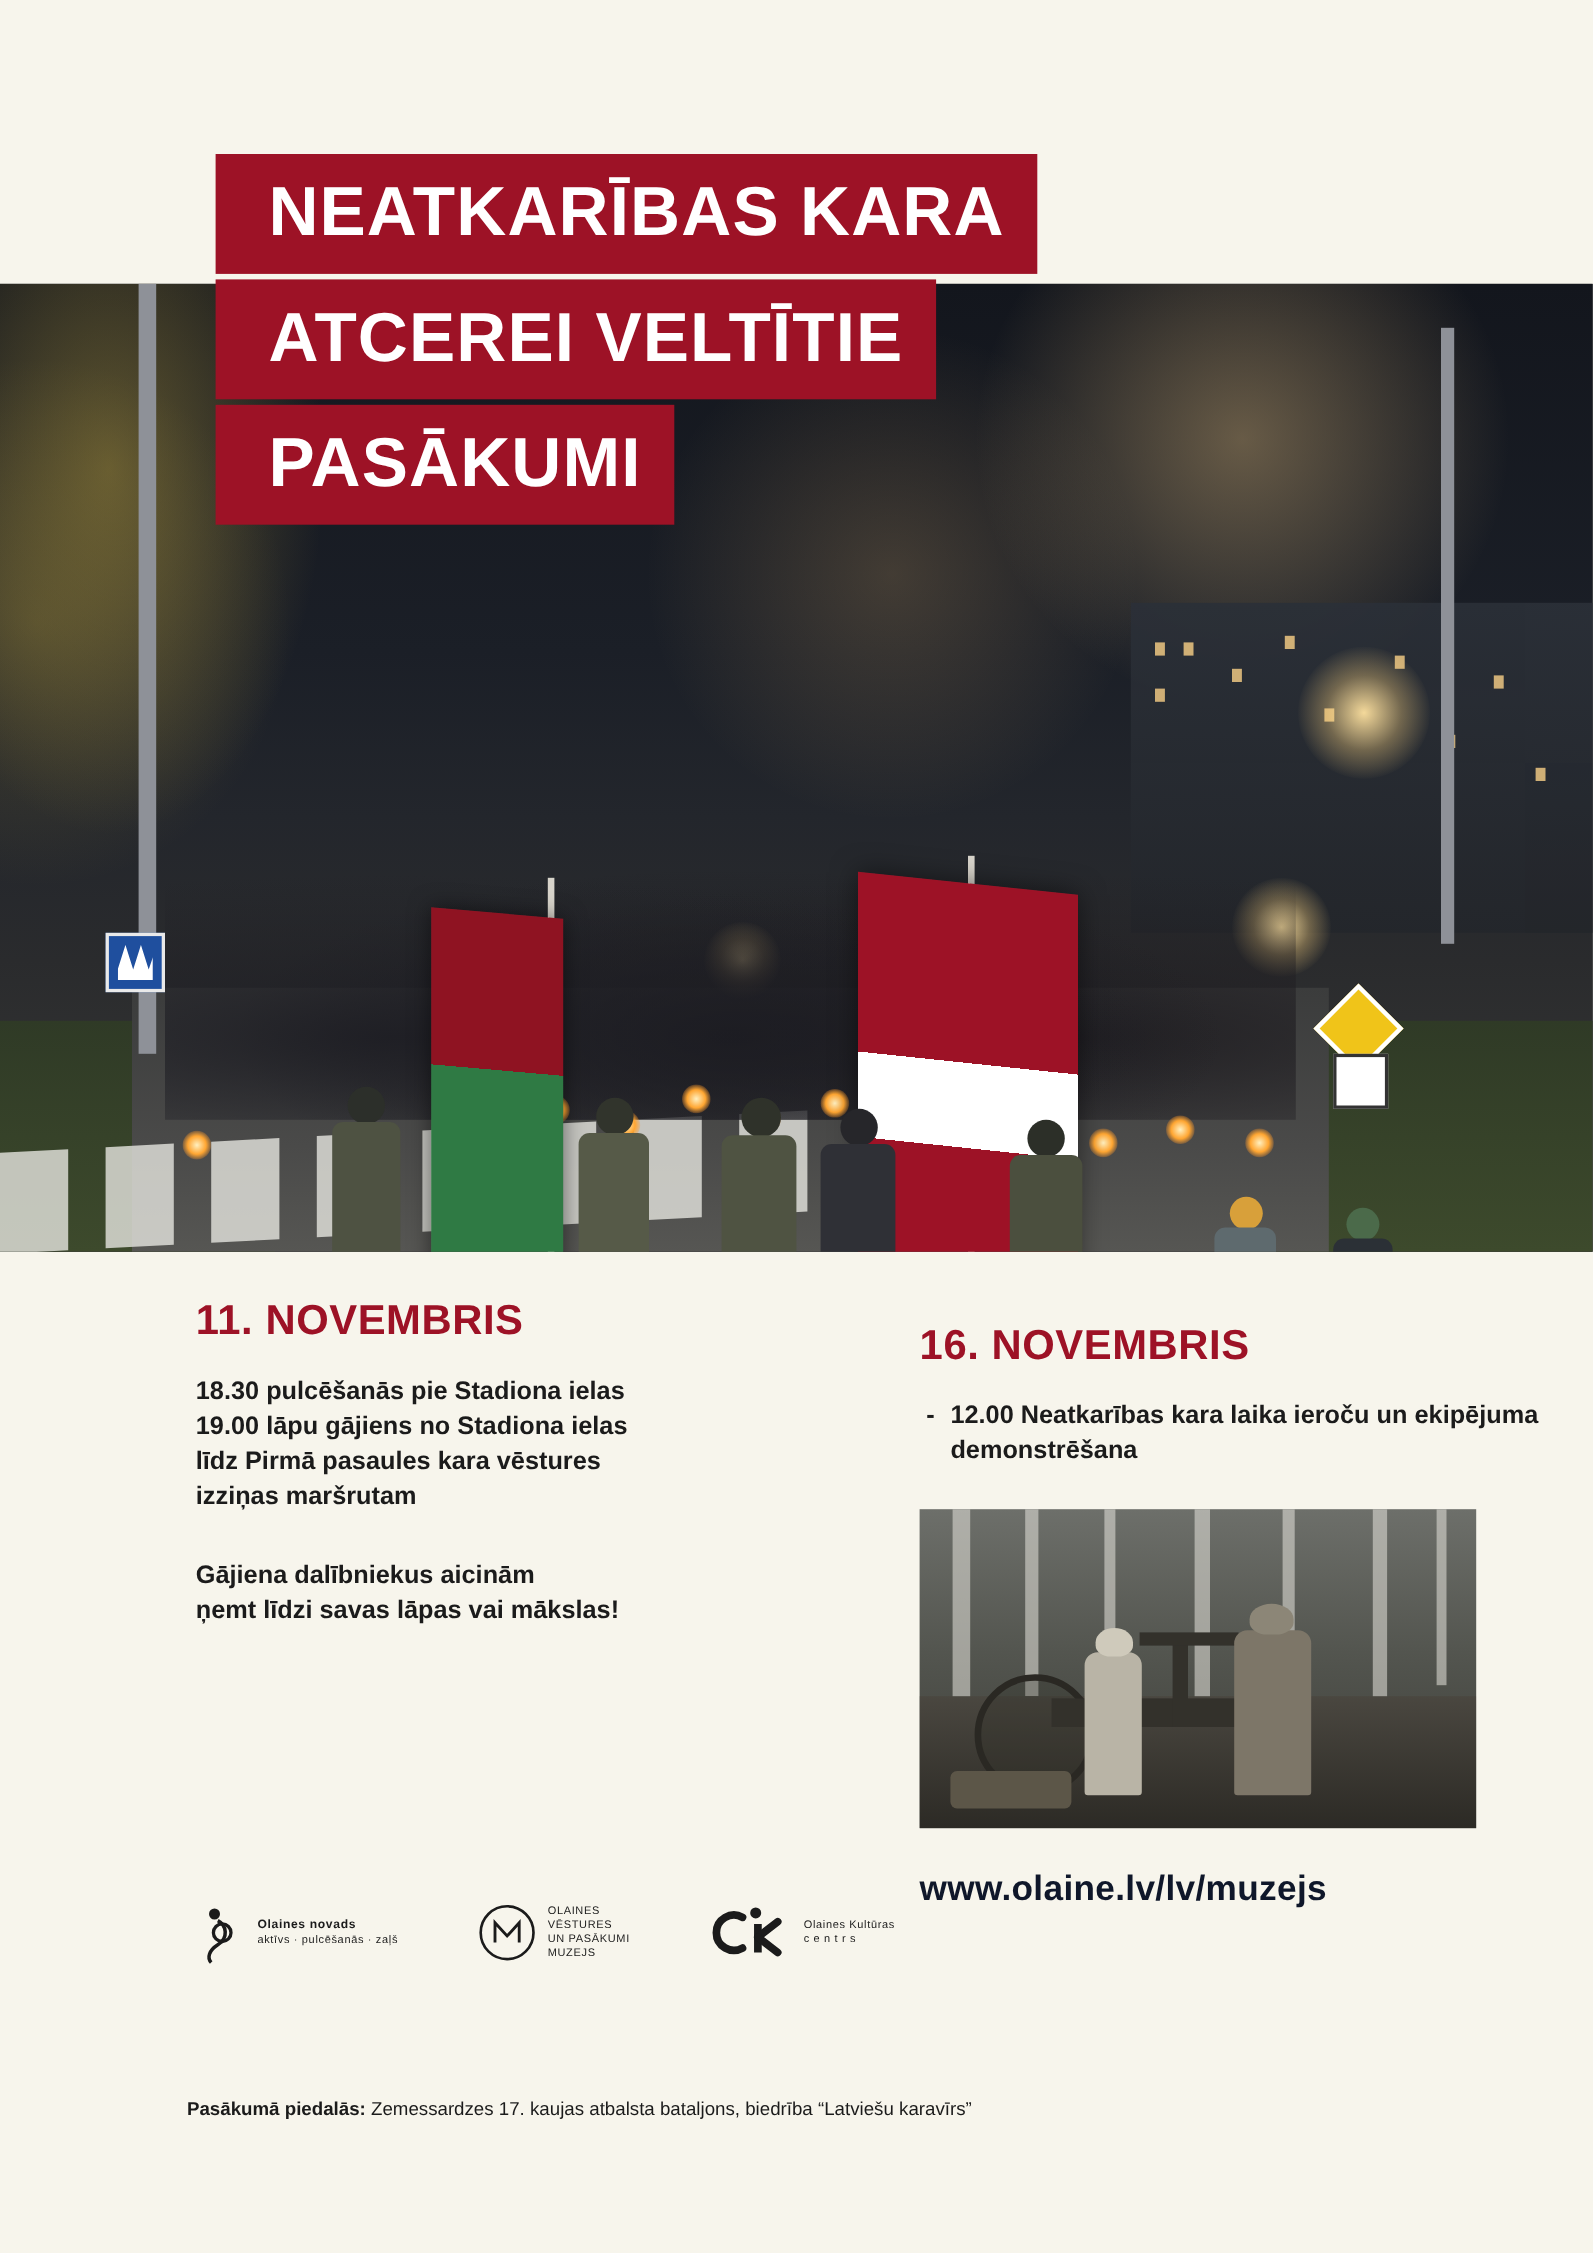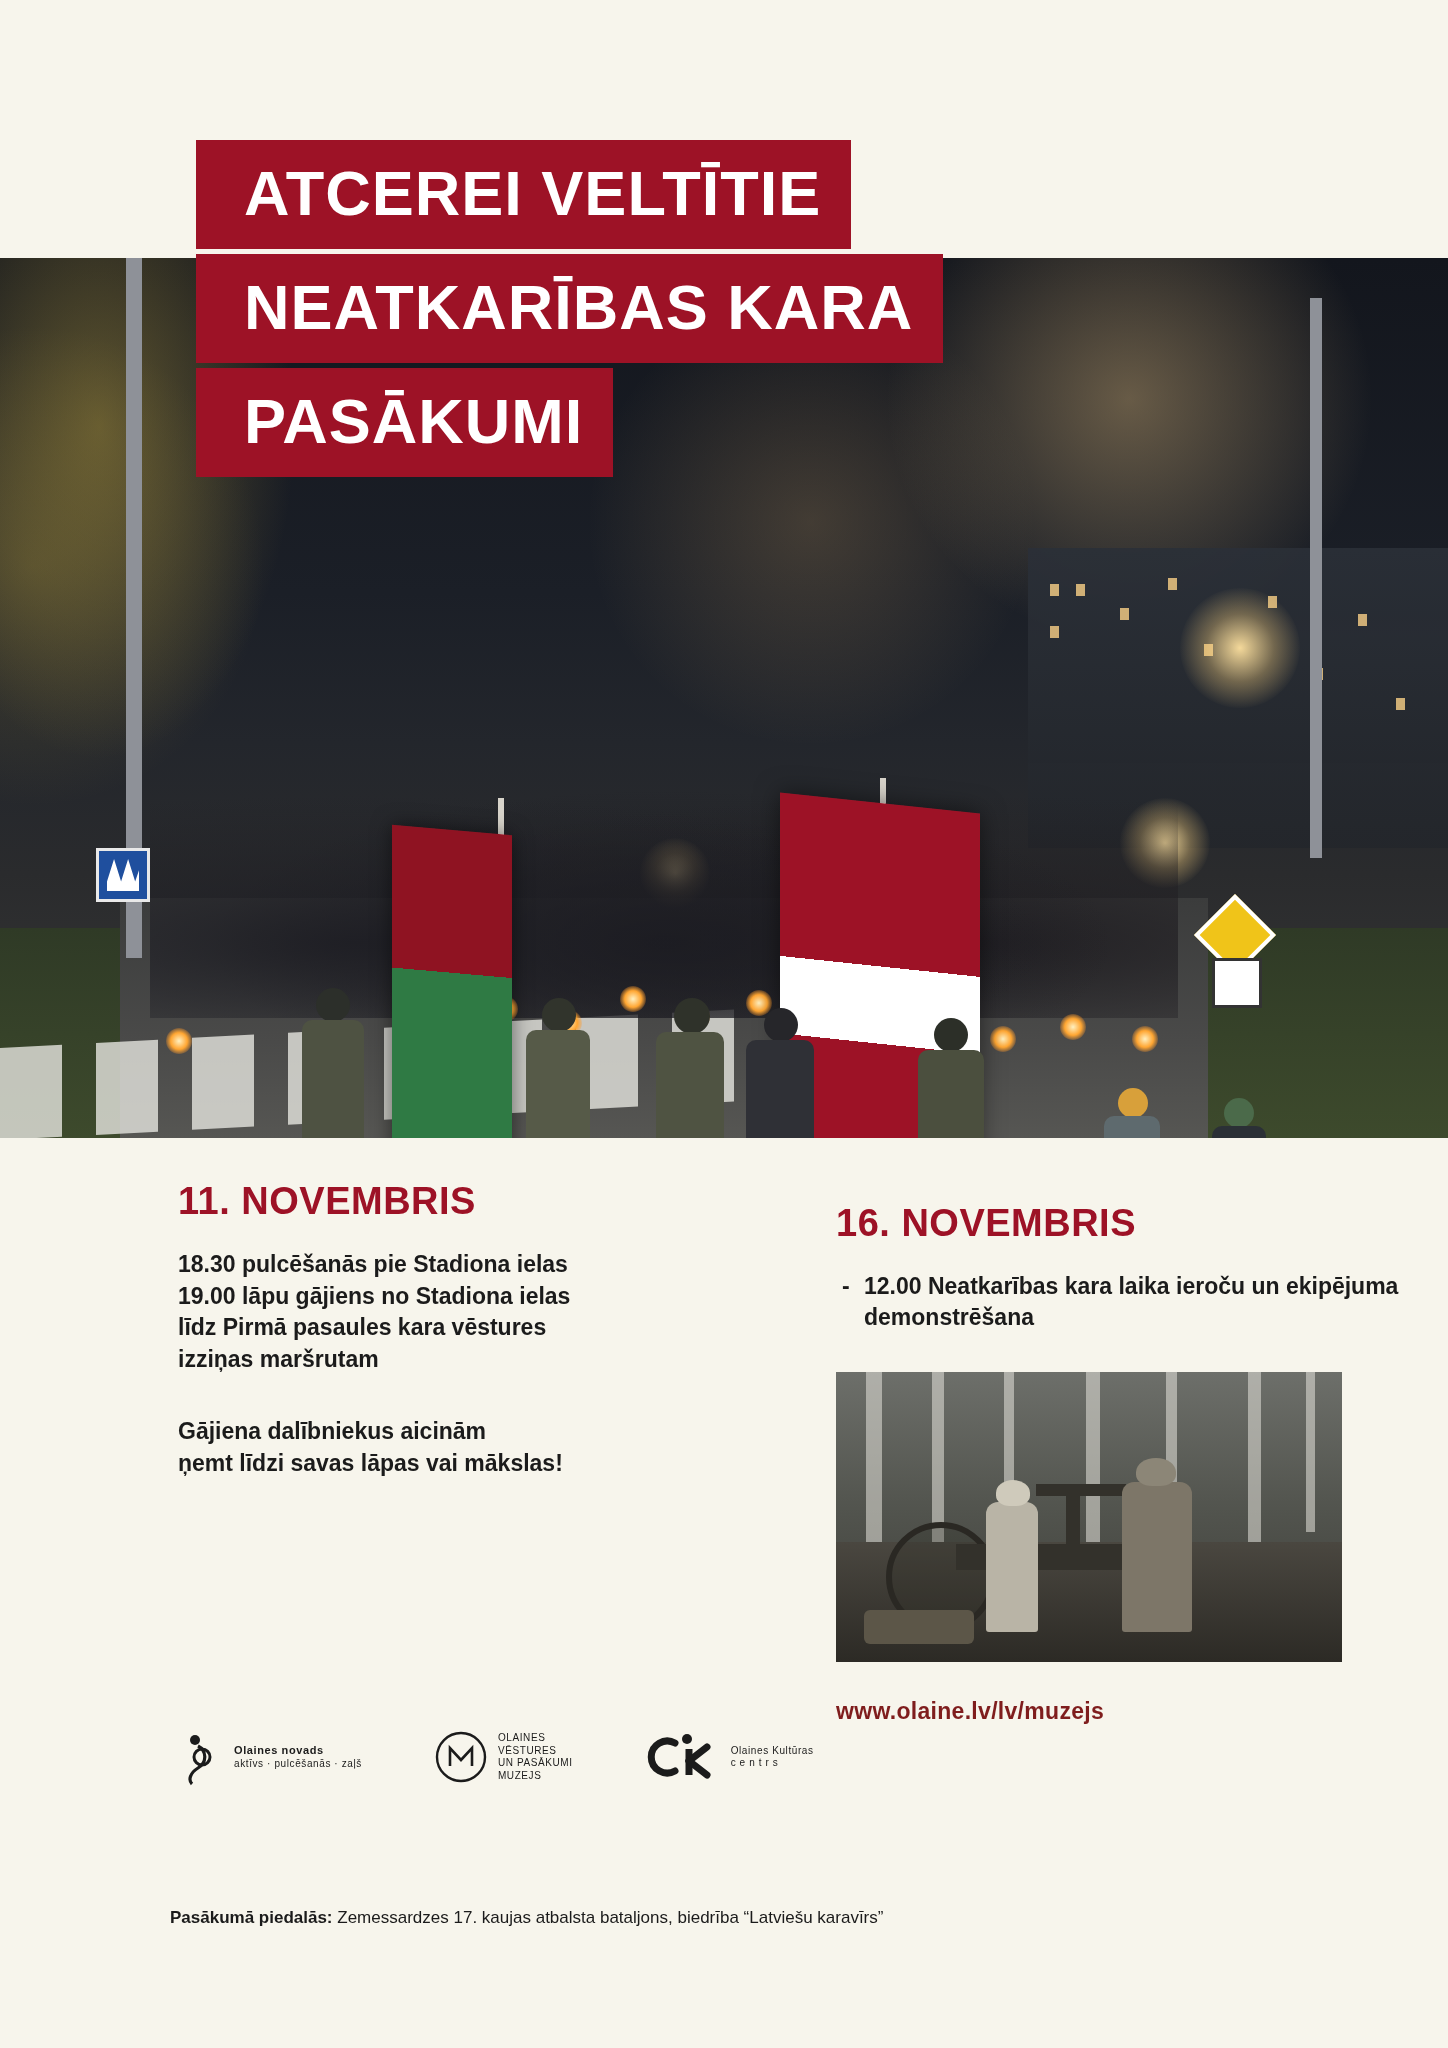--- a/index.html
+++ b/index.html
@@ -170,21 +170,21 @@
   .photo2 .cannon-wheel {
     position: absolute; border-radius: 50%; border: 6px solid #2a2823; background: rgba(40,38,33,.25);
   }
   .photo2 .cannon-body { position: absolute; background: #33312b; }
   .photo2 .soldier { position: absolute; background: #b9b4a6; border-radius: 12px 12px 3px 3px; }
   .photo2 .soldier.dark { background: #7d7668; }
   .photo2 .helmet { position: absolute; border-radius: 50% 50% 40% 40%; background: #cfcabb; }
   .photo2 .helmet.dark { background: #8c8677; }
 
   .weburl {
-    margin-top: 36px; font-size: 23px; font-weight: bold; color: #7f1d1d;
+    margin-top: 36px; font-size: 32px; font-weight: bold; color: #0f172a;
     letter-spacing: .3px;
   }
 
   
   .logos {
     position: absolute; left: 178px; top: 1728px; display: flex; align-items: center; gap: 72px;
   }
   .logo { display: flex; align-items: center; gap: 10px; }
   .logo-txt { font-size: 10px; line-height: 1.25; color: #1b1b1b; letter-spacing: .6px; }
   .logo-txt .big { font-size: 11px; font-weight: bold; }
@@ -287,22 +287,22 @@
     <div class="fig-head" style="left:14px; top:0; width:30px; height:30px; background:#4b6a4a;"></div>
     <div class="fig-body" style="left:2px; top:28px; width:54px; height:196px; background:#2b3036;"></div>
   </div>
   <div class="figure" style="left:1102px; top:830px; width:62px; height:215px;">
     <div class="fig-head" style="left:16px; top:0; width:30px; height:30px; background:#d8a03a;"></div>
     <div class="fig-body" style="left:2px; top:28px; width:56px; height:190px; background:#5e6a6e;"></div>
   </div>
 </div>
 
 <div class="title-block">
+  <span class="title-line">NEATKARĪBAS KARA</span>
   <span class="title-line">ATCEREI VELTĪTIE</span>
-  <span class="title-line">NEATKARĪBAS KARA</span>
   <span class="title-line">PASĀKUMI</span>
 </div>
 
 <div class="content">
 
   <div class="col-left">
     <div class="date-head">11. NOVEMBRIS</div>
 
 
     <div class="para-bold" style="white-space: pre-line;">18.30 pulcēšanās pie Stadiona ielas

